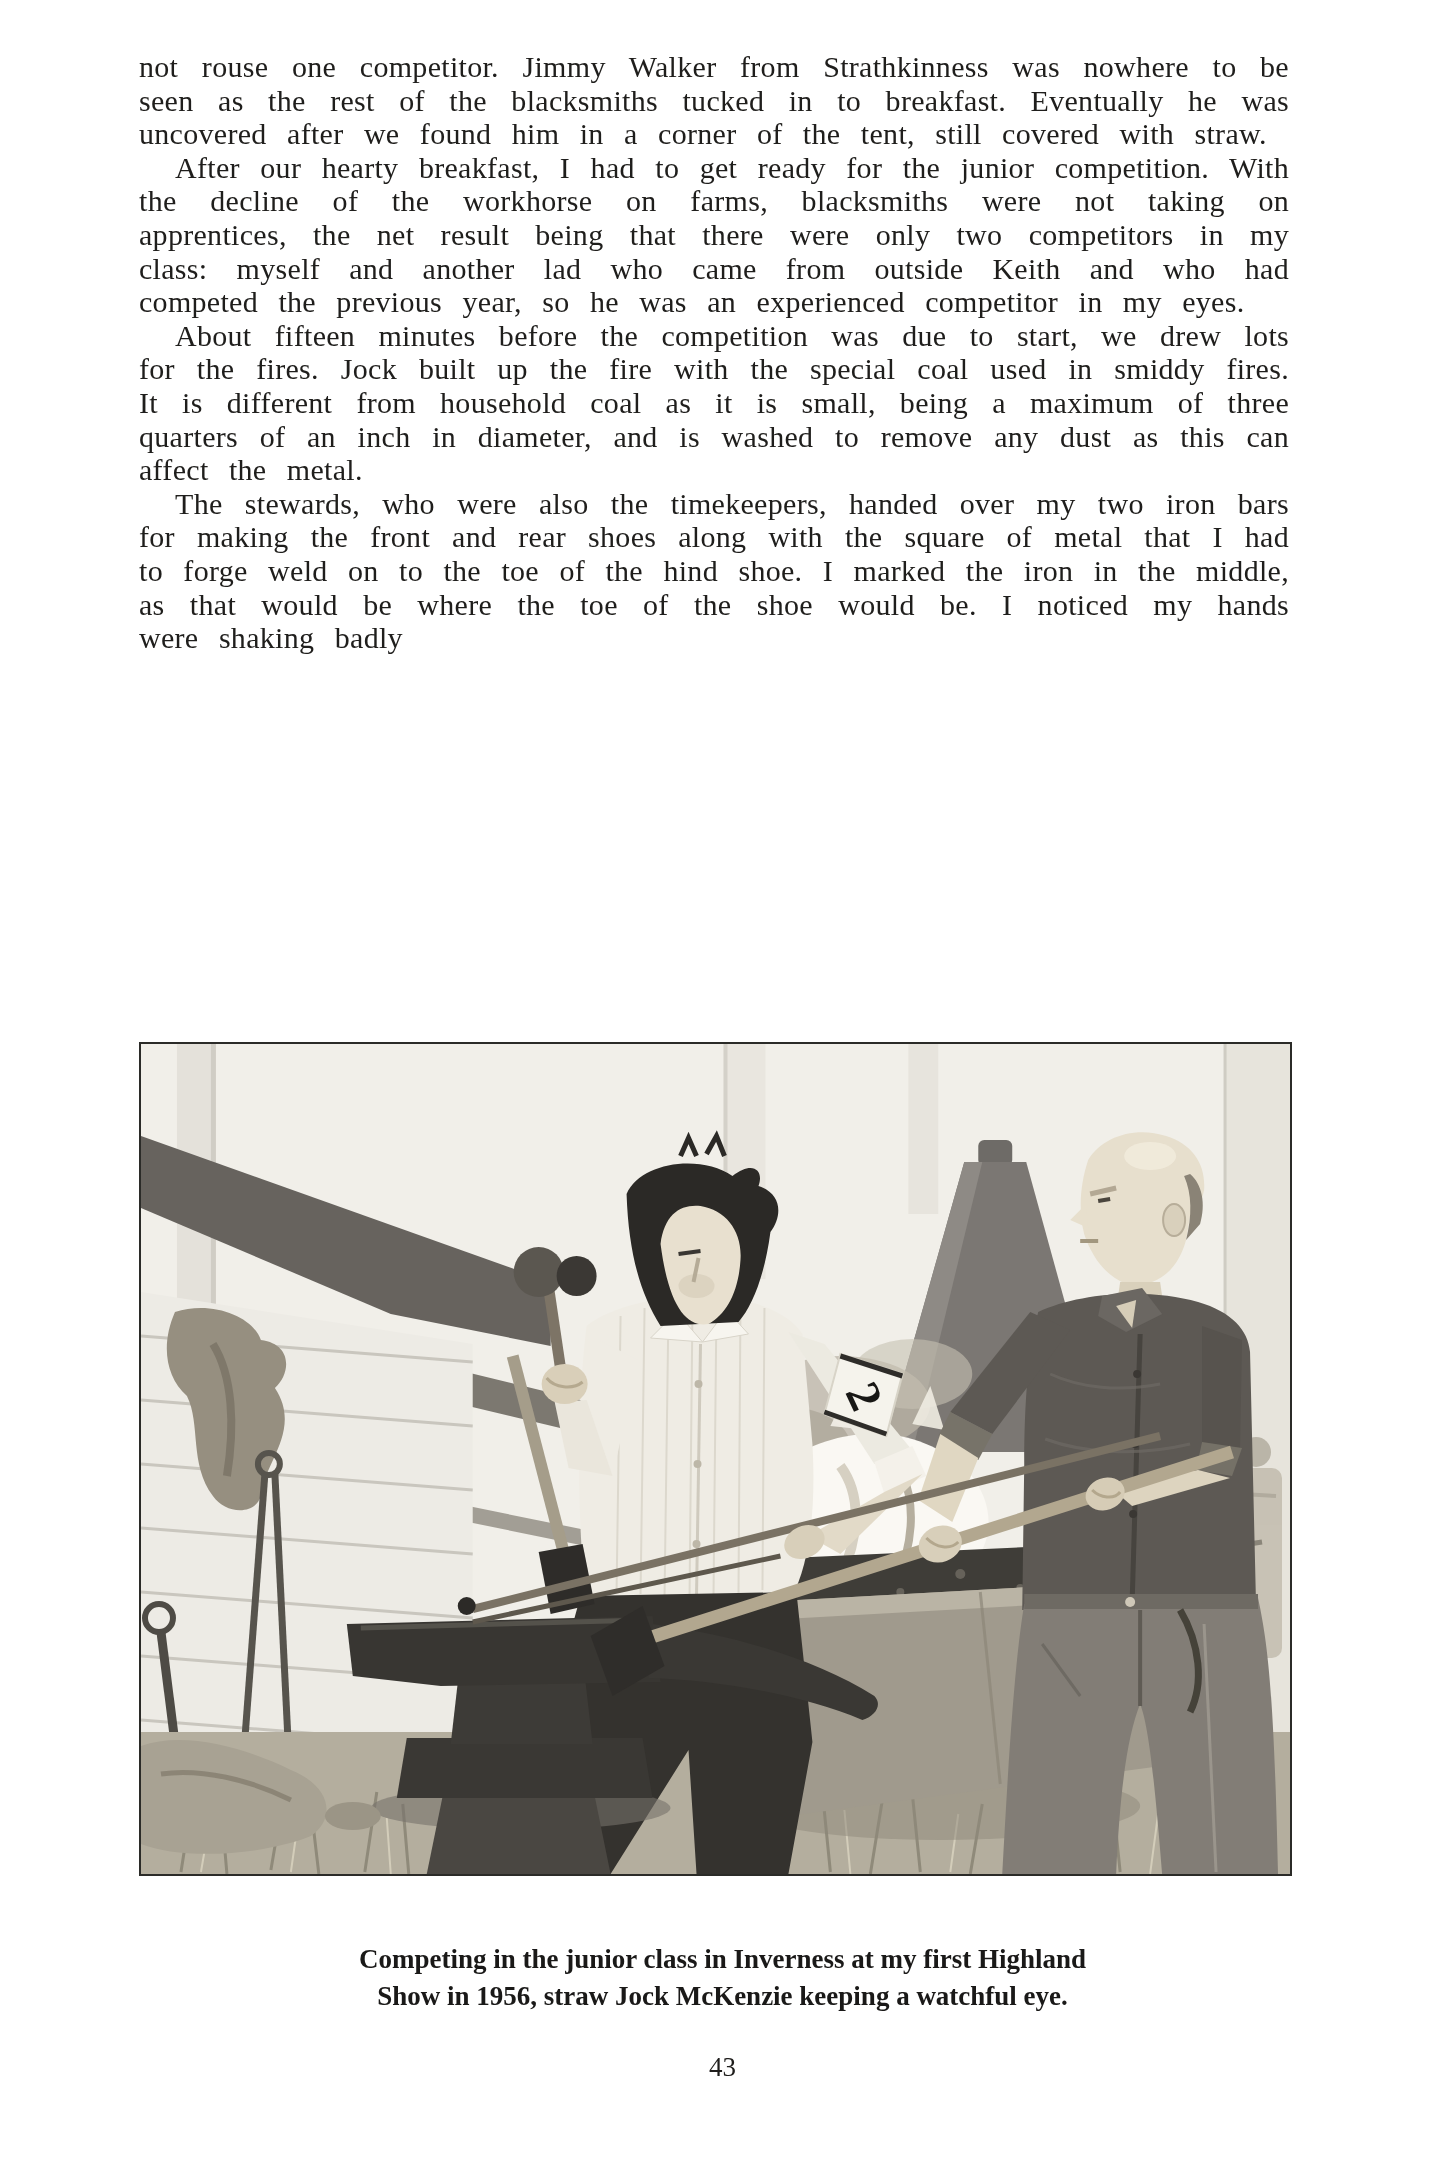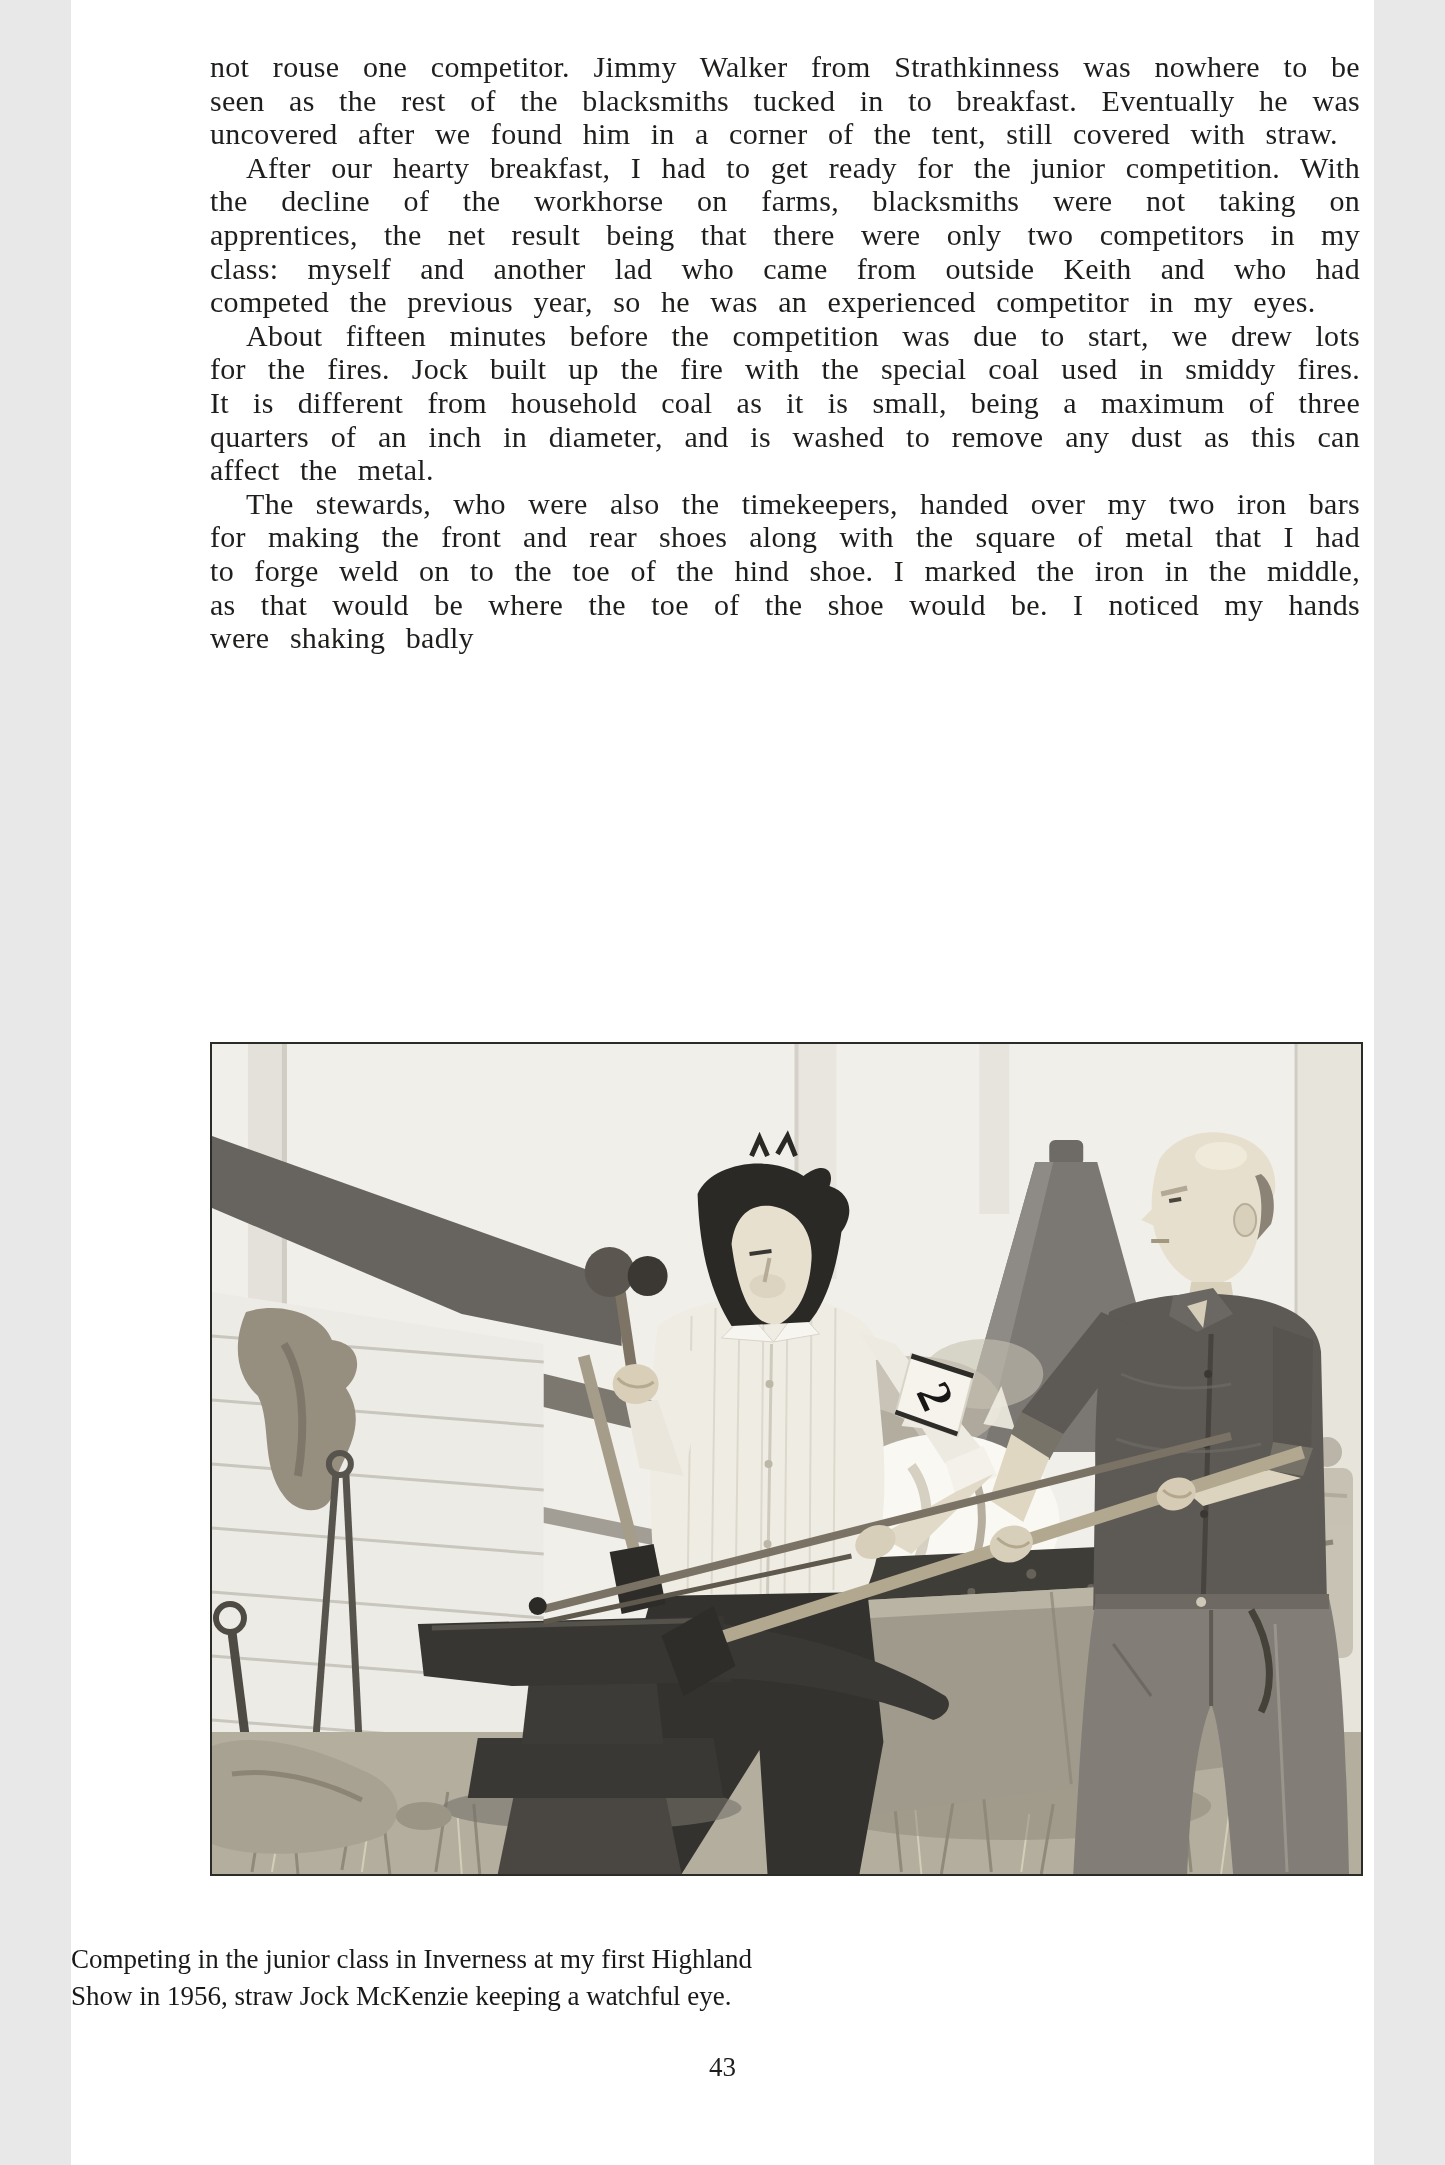--- a/index.html
+++ b/index.html
@@ -1,18 +1,18 @@
 <!DOCTYPE html>
 <html style="--paper: #ffffff; --ink: #1f1e1c; --caption_ink: #1a1918; --photo_border: #2b2b28;"><head>
 <meta charset="utf-8">
 <style>
   html,body{margin:0;padding:0;background:#e8e8e8;}
   .page{
     position:relative;
-    width:1303px;height:2165px;
+    width:1445px;height:2165px;
     margin:0 auto;
     background:var(--paper,#ffffff);
     font-family:"Liberation Serif","DejaVu Serif",serif;
     color:var(--ink,#1f1e1c);
     overflow:hidden;
   }
   .text-block{
     position:absolute;
     left:139px;top:50px;width:1150px;
     font-size:30px;line-height:33.6px;
@@ -27,22 +27,22 @@
     left:139px;top:1042px;
     width:1153px;height:834px;
     box-sizing:border-box;
     border:2px solid var(--photo_border,#2b2b28);
     background:#f1efe9;
   }
   .photo-frame svg{display:block;width:100%;height:100%;}
   .caption{
     position:absolute;
     left:0;top:1941px;width:100%;
-    text-align:left;
-    font-weight:normal;
+    text-align:center;
+    font-weight:bold;
     font-size:27px;line-height:37px;
     color:var(--caption_ink,#1a1918);
   }
   .pageno{
     position:absolute;
     left:0;top:2052px;width:100%;
     text-align:center;
     font-size:27px;
   }
 </style>

